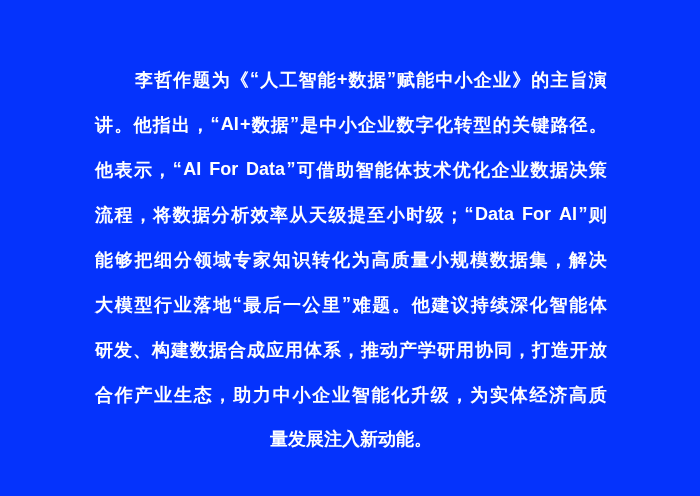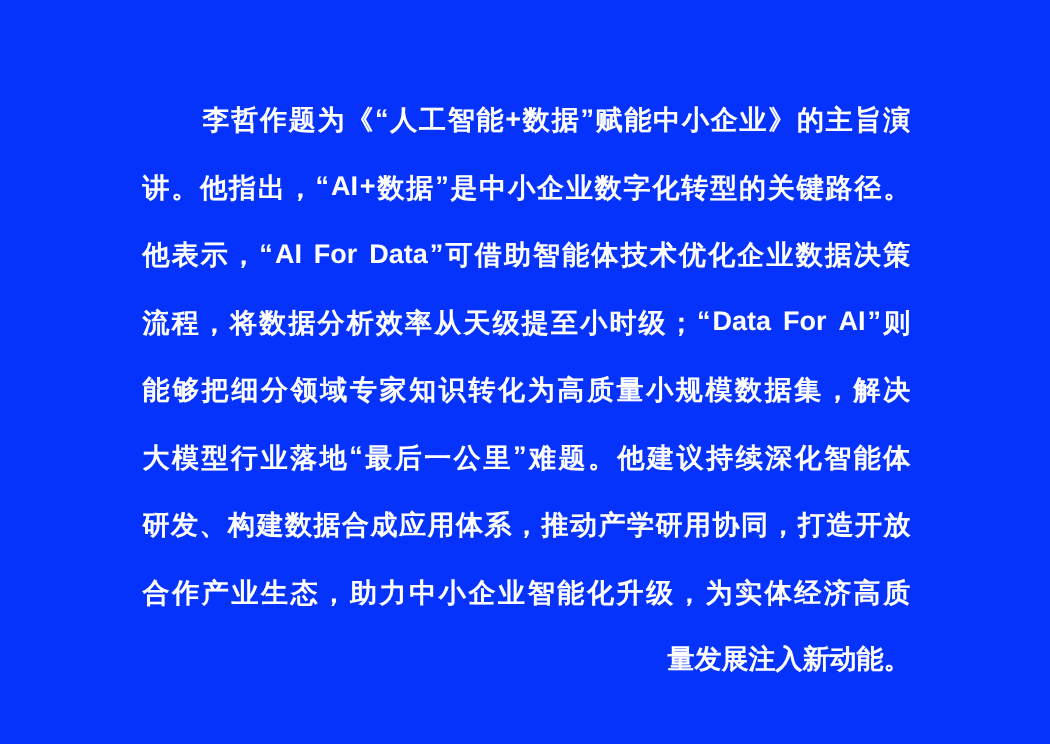--- a/index.html
+++ b/index.html
@@ -25,21 +25,21 @@
     height: 45px;
     display: flex;
     align-items: center;
     justify-content: space-between;
   }
   .line span { white-space: pre; }
   .line.first { padding-left: 40px; }   
   .line.last {
     display: block;
     line-height: 45px;
-    text-align: right;
+    text-align: center;
     white-space: pre;
   }
 </style>
 </head>
 <body style="background: rgb(5, 51, 252);">
 
 <main class="article" style="color: rgb(255, 255, 255);">
   <div class="line first">
       <span>李</span>
       <span>哲</span>

